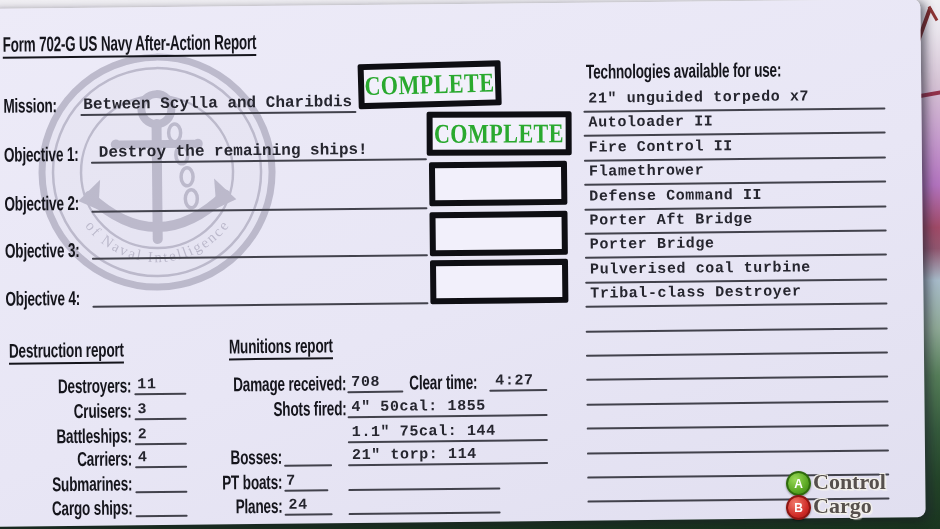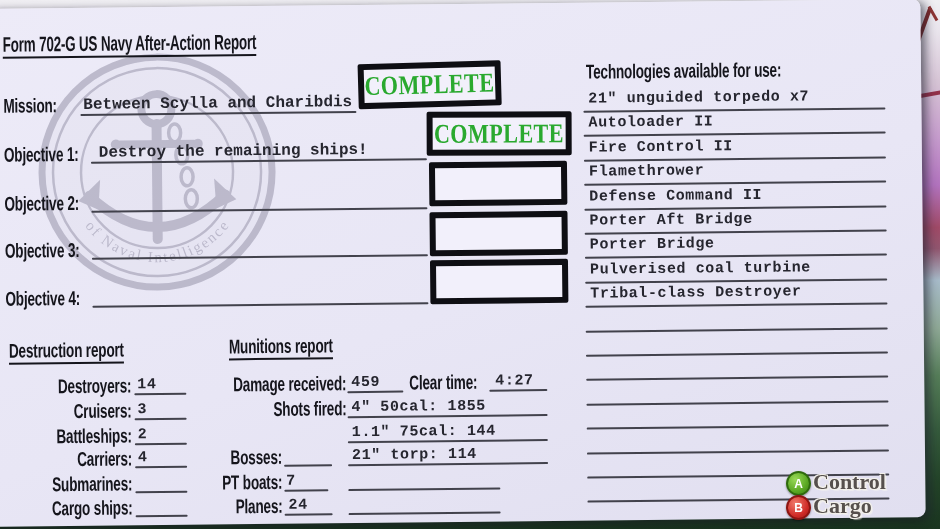--- a/index.html
+++ b/index.html
@@ -119,21 +119,21 @@
     <div class="mono" style="left:602px;top:186px;">Defense Command II</div>
     <div class="mono" style="left:602px;top:210px;">Porter Aft Bridge</div>
     <div class="mono" style="left:602px;top:234px;">Porter Bridge</div>
     <div class="mono" style="left:602px;top:259px;">Pulverised coal turbine</div>
     <div class="mono" style="left:602px;top:283px;">Tribal-class Destroyer</div>
 
     <div class="clabel" style="left:20px;top:331px;">
       <span class="uline">Destruction report</span>
     </div>
     <div class="clabel r" style="left:0px;width:142px;top:367px;">Destroyers:</div>
-    <div class="mono" style="left:148px;top:369px;">14</div>
+    <div class="mono" style="left:148px;top:369px;">11</div>
     <div class="fline" style="left:145px;top:386px;width:52px;"></div>
     <div class="clabel r" style="left:0px;width:142px;top:392px;">Cruisers:</div>
     <div class="mono" style="left:148px;top:394px;">3</div>
     <div class="fline" style="left:145px;top:411px;width:52px;"></div>
     <div class="clabel r" style="left:0px;width:142px;top:417px;">Battleships:</div>
     <div class="mono" style="left:148px;top:419px;">2</div>
     <div class="fline" style="left:145px;top:436px;width:52px;"></div>
     <div class="clabel r" style="left:0px;width:142px;top:440px;">Carriers:</div>
     <div class="mono" style="left:148px;top:442px;">4</div>
     <div class="fline" style="left:145px;top:459px;width:52px;"></div>
@@ -142,21 +142,21 @@
     <div class="fline" style="left:145px;top:484px;width:52px;"></div>
     <div class="clabel r" style="left:0px;width:142px;top:489px;">Cargo ships:</div>
     <div class="mono" style="left:148px;top:491px;"></div>
     <div class="fline" style="left:145px;top:508px;width:52px;"></div>
 
     <div class="clabel" style="left:240px;top:329px;">
       <span class="uline">Munitions report</span>
     </div>
 
     <div class="clabel r" style="left:180px;width:177px;top:367px;">Damage received:</div>
-    <div class="mono" style="left:362px;top:369px;">459</div>
+    <div class="mono" style="left:362px;top:369px;">708</div>
     <div class="fline" style="left:358px;top:386px;width:56px;"></div>
     <div class="clabel" style="left:420px;top:367px;">Clear time:</div>
     <div class="mono" style="left:506px;top:369px;text-align:right;">4:27</div>
     <div class="fline" style="left:500px;top:386px;width:58px;"></div>
 
     <div class="clabel r" style="left:180px;width:177px;top:392px;">Shots fired:</div>
     <div class="mono" style="left:362px;top:394px;">4" 50cal: 1855</div>
     <div class="fline" style="left:358px;top:411px;width:200px;"></div>
 
     <div class="mono" style="left:362px;top:419px;">1.1" 75cal: 144</div>

